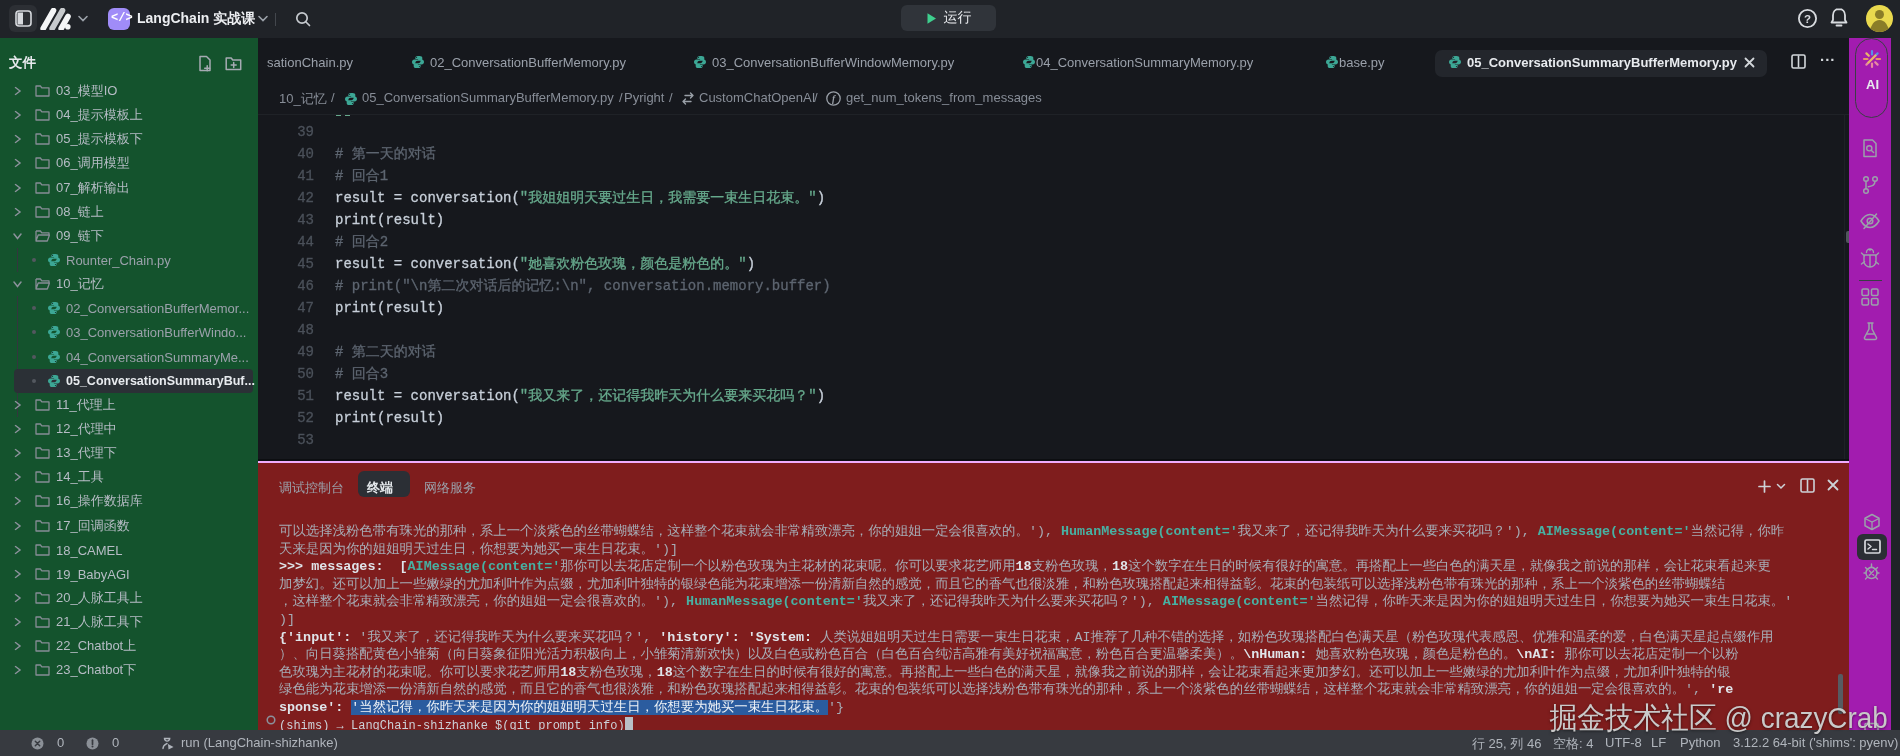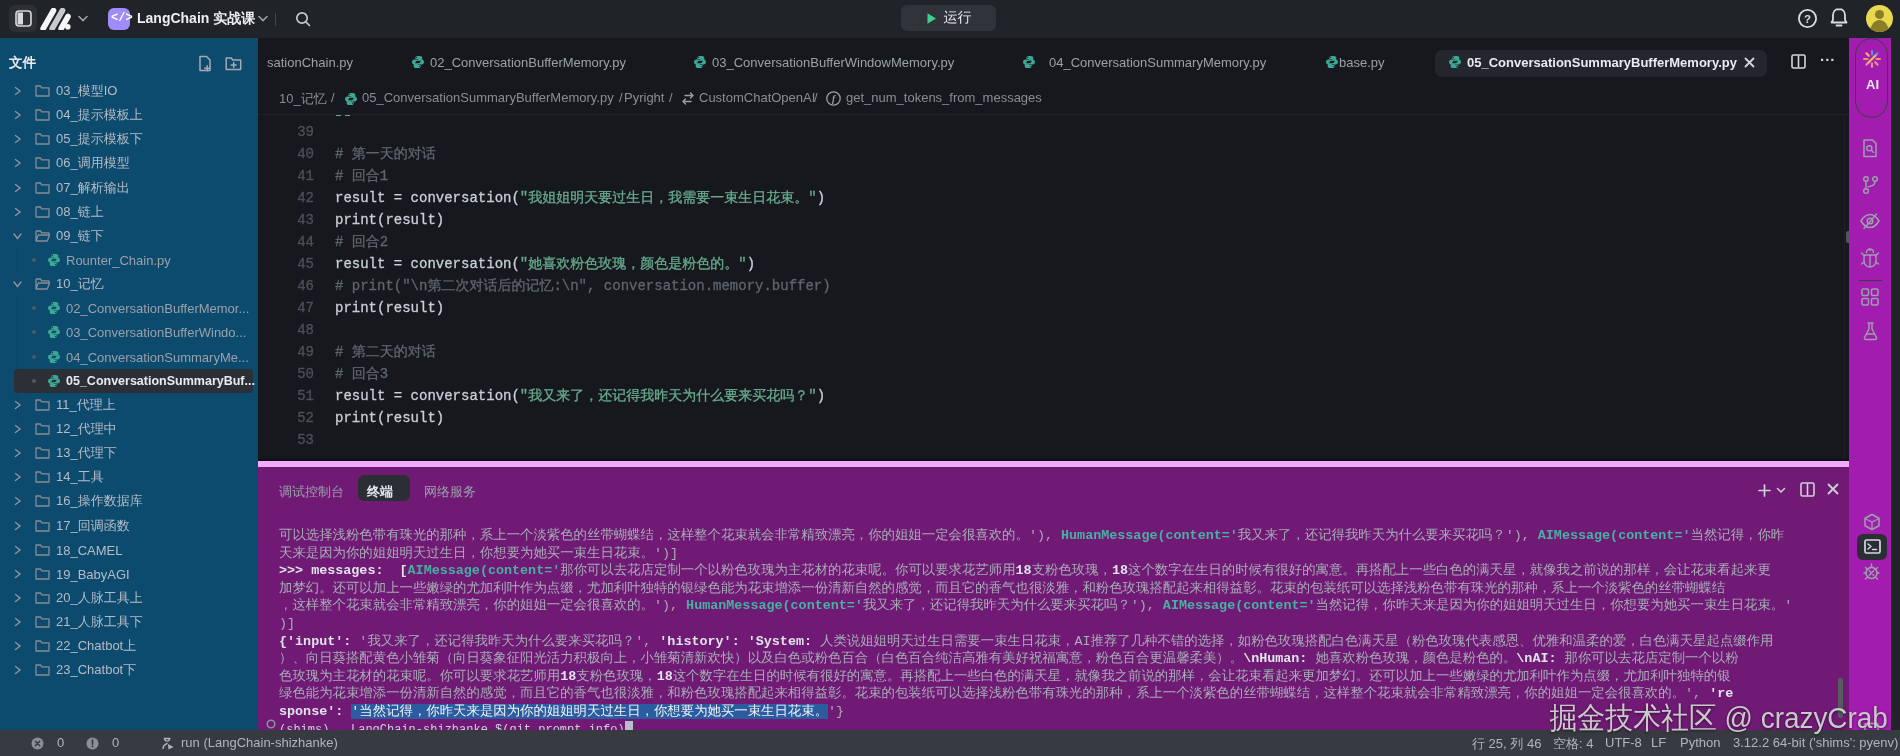--- a/index.html
+++ b/index.html
@@ -3,21 +3,21 @@
 <style>
 *{margin:0;padding:0;box-sizing:border-box}
 html,body{width:1900px;height:756px;overflow:hidden;background:#202328;font-family:"Liberation Sans",sans-serif}
 .abs{position:absolute}
 #stage{position:relative;width:1900px;height:756px;background:#202328;color:#b9bfc8}
 
 #topbar{position:absolute;left:0;top:0;width:1900px;height:38px;background:#202328}
 #tgl{position:absolute;left:9px;top:5px;width:28px;height:27px;background:#2c2f34;border-radius:6px}
 #runbtn{position:absolute;left:901px;top:5px;width:95px;height:26px;background:#30343a;border-radius:6px;display:flex;align-items:center;justify-content:center;gap:7px;color:#e8eaee;font-size:14px}
 
-#sidebar{position:absolute;left:0;top:38px;width:258px;height:692px;background:#0c4a6e}
+#sidebar{position:absolute;left:0;top:38px;width:258px;height:692px;background:#14532d}
 #sbhead{position:absolute;left:0;top:14px;width:258px;height:24px}
 #tree{position:absolute;left:0;top:41px;width:258px}
 .row{position:relative;height:24.15px;display:flex;align-items:center;font-size:13px;color:#b6bcc5;white-space:nowrap}
 .row .chev{position:absolute;left:13px;top:50%;transform:translateY(-50%)}
 .row .fico{position:absolute;left:35px;top:50%;transform:translateY(-50%)}
 .row .dot{position:absolute;left:31.5px;top:50%;width:4px;height:4px;border-radius:50%;background:#53585f;transform:translateY(-50%)}
 .row .pico{position:absolute;left:47px;top:50%;transform:translateY(-50%)}
 .row .ftxt{position:absolute;left:56px;top:50%;transform:translateY(-50%)}
 .row .ptxt{position:absolute;left:66px;top:50%;transform:translateY(-50%);color:#9ba1ab}
 .row.sel .selbg{position:absolute;left:14px;right:5px;top:0;bottom:0;background:#2b3036;border-radius:4px}
@@ -29,21 +29,21 @@
 .tab{position:absolute;top:7px;height:29px;display:flex;align-items:center;font-size:13px;color:#9aa0aa;white-space:nowrap}
 .tabact{position:absolute;left:1177px;top:9px;width:332px;height:27px;background:#23262c;border-radius:7px}
 #crumbs{position:absolute;left:0;top:46px;width:1600px;height:30px;font-size:13px;color:#878d97}
 #codewrap{position:absolute;left:0;top:76px;width:1600px;height:345px;overflow:hidden;border-top:1px solid #1f2227}
 .cl{position:absolute;left:0;width:1600px;height:22px;-webkit-text-stroke:0.3px;font-family:"Liberation Mono",monospace;font-size:14px;line-height:22px;white-space:pre}
 .lno{position:absolute;width:56px;text-align:right;color:#4b515a;font-family:"Liberation Mono",monospace;font-size:14px;line-height:22px}
 .code{position:absolute;left:77px;color:#c7cfd9}
 .cmt{color:#5d6570}
 .str{color:#66a98c}
 
-#bpanel{position:absolute;left:0;top:423px;width:1600px;height:269px;background:#701a75;border-top:6px solid #f0abfc}
+#bpanel{position:absolute;left:0;top:423px;width:1600px;height:269px;background:#7f1d1d;border-top:2px solid #f0abfc}
 .ptab{position:absolute;top:11px;height:28px;display:flex;align-items:center;font-size:13px;color:#9aa0aa}
 #term{position:absolute;left:21px;top:60px;width:1558px;height:214px;overflow:hidden}
 .tl{position:absolute;left:0;width:1558px;height:17.6px;font-family:"Liberation Mono",monospace;font-size:13.4px;line-height:17.6px;white-space:pre;color:#a6adb6;overflow:hidden}
 .tw{color:#dfe4e9;font-weight:bold}
 .tt{color:#48b0a2;font-weight:bold}
 .tsel{background:#2b5c9f;color:#eef2f6}
 
 #rbar{position:absolute;left:1849px;top:38px;width:42px;height:692px;background:#a21caf}
 
 #status{position:absolute;left:0;top:730px;width:1900px;height:26px;background:#373a40;font-size:13px;color:#b0b5bc;display:flex;align-items:center}
@@ -321,21 +321,21 @@
             </svg></span>
           <span style="margin-left:5px">03_ConversationBufferWindowMemory.py</span>
         </div>
     <div class="tab" style="left:764px">
           <span class="tpy"><svg width="14" height="14" viewBox="0 0 14 14" style="vertical-align:-2px">
               <path d="M6.9.9C5.3.9 4.4 1.6 4.4 2.8v1.3h2.7v.5H3.3C2 4.6 1 5.6 1 7s.9 2.4 2.1 2.4h1.3V7.9c0-1.2 1-2.1 2.3-2.1h2.7c1.1 0 1.9-.8 1.9-1.8V2.8C11.3 1.6 10.2.9 8.7.9z" fill="#3ca795"></path>
               <path d="M7.1 13.1c1.6 0 2.5-.7 2.5-1.9V9.9H6.9v-.5h3.8c1.3 0 2.3-1 2.3-2.4s-.9-2.4-2.1-2.4H9.6v1.5c0 1.2-1 2.1-2.3 2.1H4.6c-1.1 0-1.9.8-1.9 1.8v1.2c0 1.2 1.1 1.9 2.6 1.9z" fill="#3ca795"></path>
               <circle cx="5.6" cy="2.5" r=".55" fill="#16181d"></circle>
               <circle cx="8.4" cy="11.5" r=".55" fill="#16181d"></circle>
             </svg></span>
-          <span style="margin-left:13px">04_ConversationSummaryMemory.py</span>
+          <span style="margin-left:0">04_ConversationSummaryMemory.py</span>
         </div>
     <div class="tab" style="left:1067px">
           <span class="tpy"><svg width="14" height="14" viewBox="0 0 14 14" style="vertical-align:-2px">
               <path d="M6.9.9C5.3.9 4.4 1.6 4.4 2.8v1.3h2.7v.5H3.3C2 4.6 1 5.6 1 7s.9 2.4 2.1 2.4h1.3V7.9c0-1.2 1-2.1 2.3-2.1h2.7c1.1 0 1.9-.8 1.9-1.8V2.8C11.3 1.6 10.2.9 8.7.9z" fill="#3ca795"></path>
               <path d="M7.1 13.1c1.6 0 2.5-.7 2.5-1.9V9.9H6.9v-.5h3.8c1.3 0 2.3-1 2.3-2.4s-.9-2.4-2.1-2.4H9.6v1.5c0 1.2-1 2.1-2.3 2.1H4.6c-1.1 0-1.9.8-1.9 1.8v1.2c0 1.2 1.1 1.9 2.6 1.9z" fill="#3ca795"></path>
               <circle cx="5.6" cy="2.5" r=".55" fill="#16181d"></circle>
               <circle cx="8.4" cy="11.5" r=".55" fill="#16181d"></circle>
             </svg></span>
           <span style="">base.py</span>
         </div>

